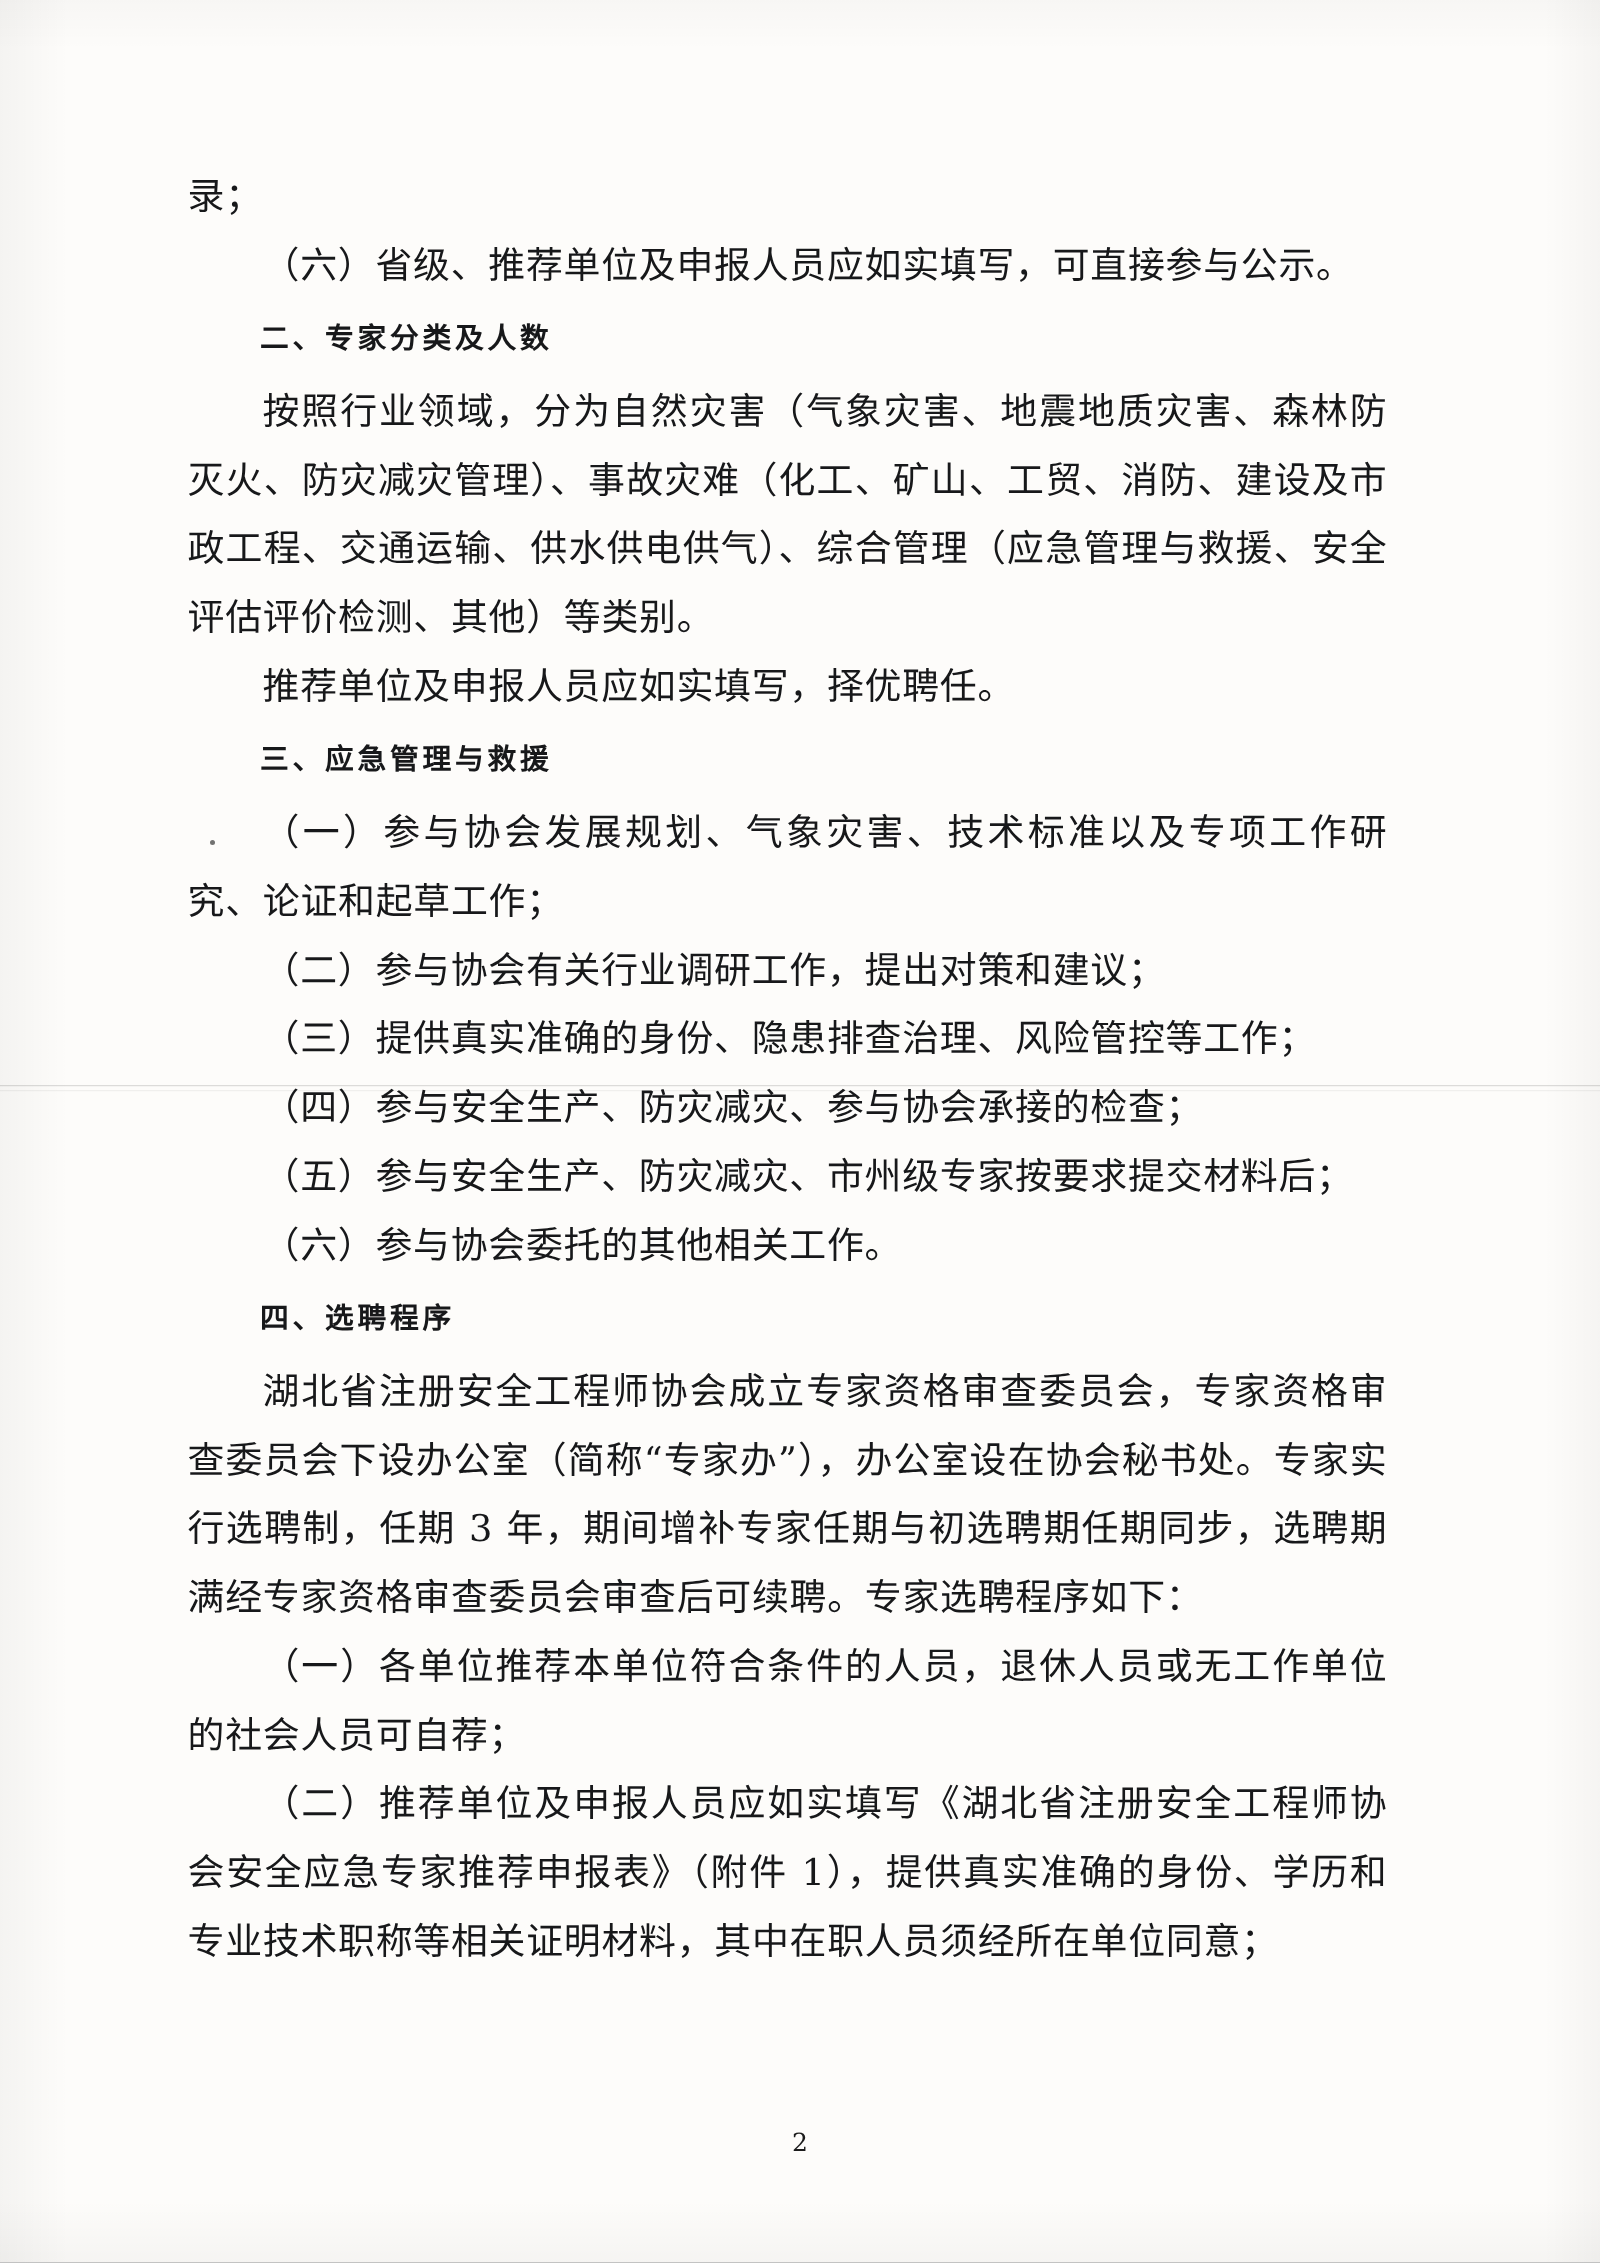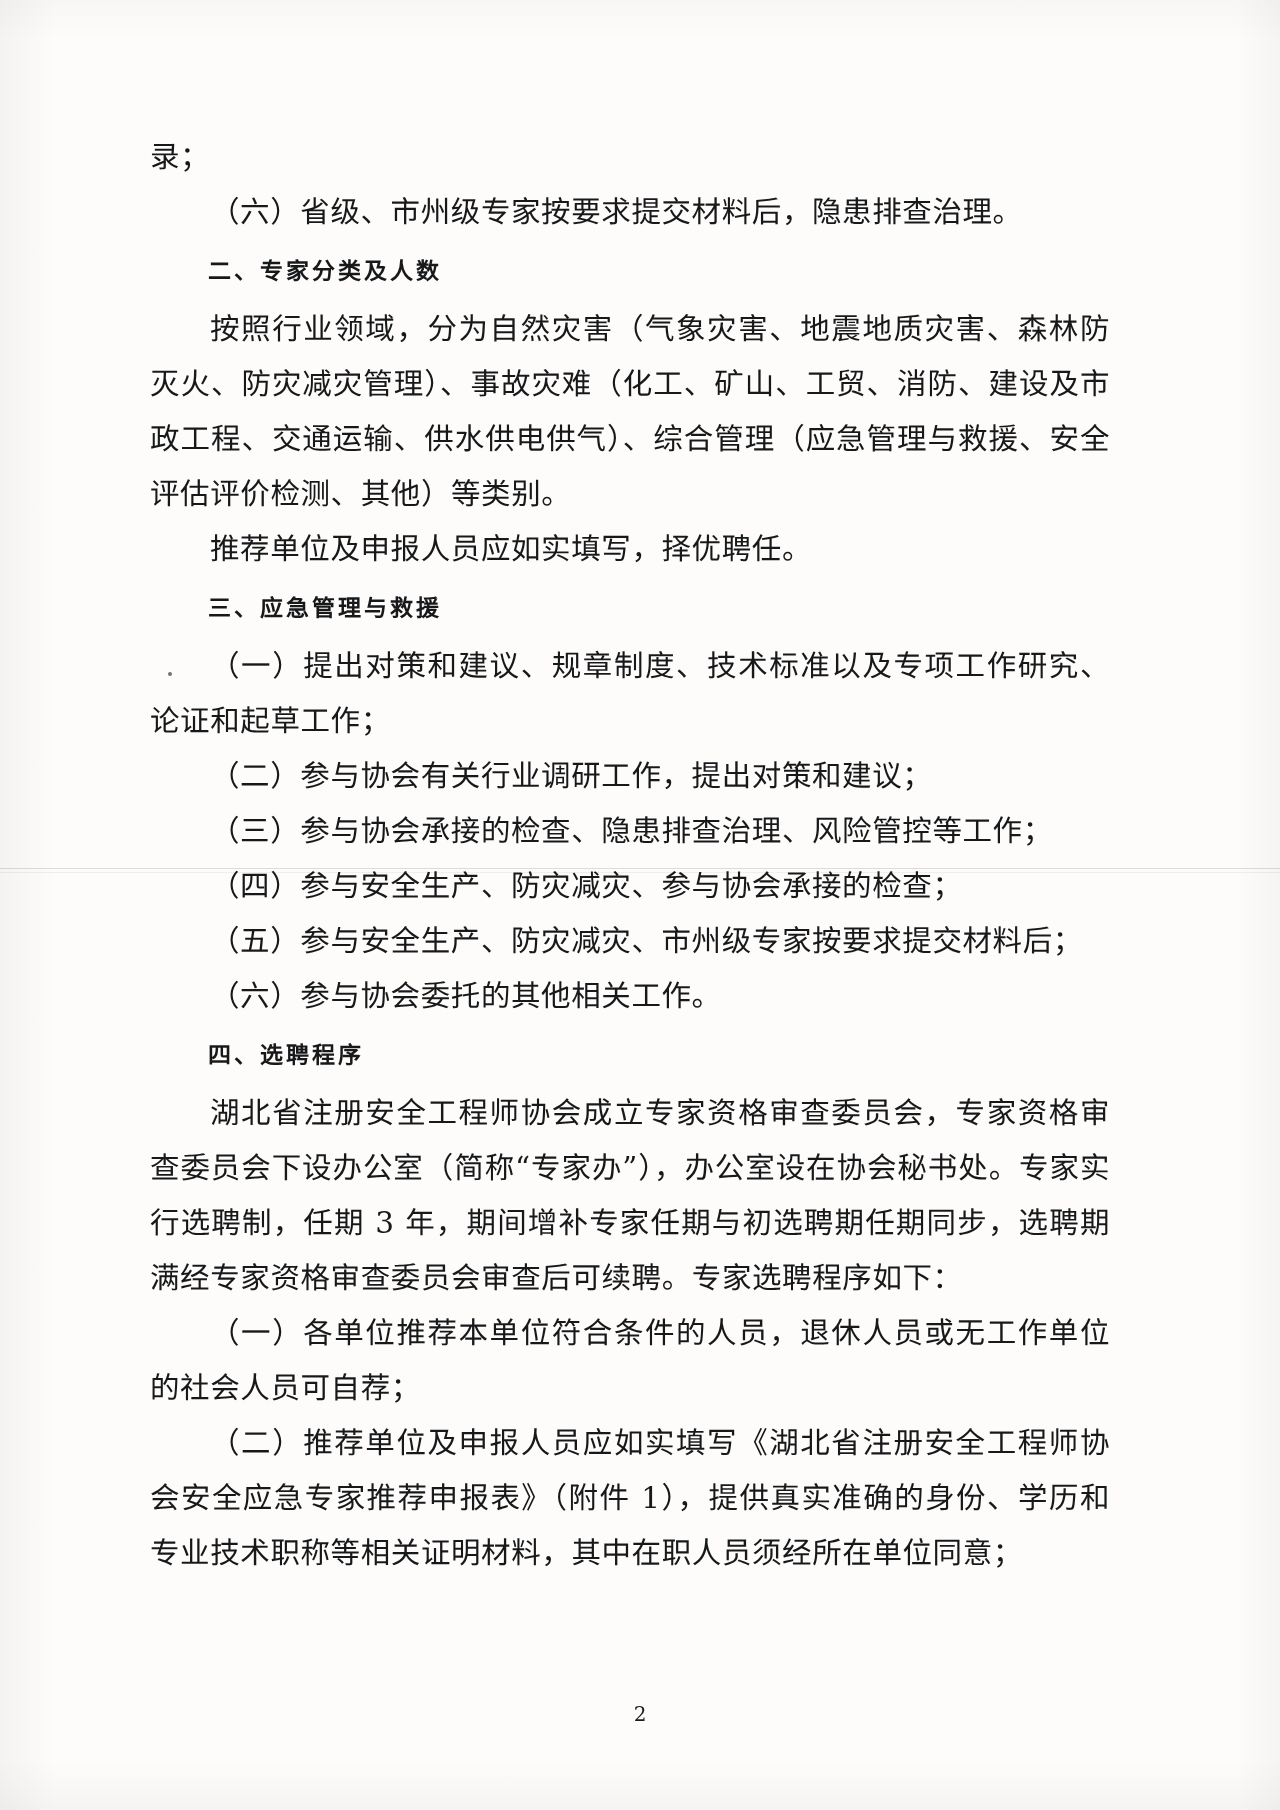--- a/index.html
+++ b/index.html
@@ -91,30 +91,30 @@
 </head>
 <body>
 
 <div class="page">
   <div class="paper-tint"></div>
   <div class="fold-line"></div>
   <div class="fold-line second"></div>
 
   <div class="content">
     <p class="body-line">录；</p>
-    <p class="para indent">（六）省级、市州级专家按要求提交材料后，隐患排查治理。</p>
+    <p class="para indent">（六）省级、推荐单位及申报人员应如实填写，可直接参与公示。</p>
 
     <h2 class="heading">二、专家分类及人数</h2>
     <p class="para indent">按照行业领域，分为自然灾害（气象灾害、地震地质灾害、森林防灭火、防灾减灾管理）、事故灾难（化工、矿山、工贸、消防、建设及市政工程、交通运输、供水供电供气）、综合管理（应急管理与救援、安全评估评价检测、其他）等类别。</p>
     <p class="para indent">推荐单位及申报人员应如实填写，择优聘任。</p>
 
     <h2 class="heading">三、应急管理与救援</h2>
-    <p class="para indent">（一）提出对策和建议、规章制度、技术标准以及专项工作研究、论证和起草工作；</p>
+    <p class="para indent">（一）参与协会发展规划、气象灾害、技术标准以及专项工作研究、论证和起草工作；</p>
     <p class="para indent">（二）参与协会有关行业调研工作，提出对策和建议；</p>
-    <p class="para indent">（三）参与协会承接的检查、隐患排查治理、风险管控等工作；</p>
+    <p class="para indent">（三）提供真实准确的身份、隐患排查治理、风险管控等工作；</p>
     <p class="para indent">（四）参与安全生产、防灾减灾、参与协会承接的检查；</p>
     <p class="para indent">（五）参与安全生产、防灾减灾、市州级专家按要求提交材料后；</p>
     <p class="para indent">（六）参与协会委托的其他相关工作。</p>
 
     <h2 class="heading">四、选聘程序</h2>
     <p class="para indent">湖北省注册安全工程师协会成立专家资格审查委员会，专家资格审查委员会下设办公室（简称“专家办”），办公室设在协会秘书处。专家实行选聘制，任期 3 年，期间增补专家任期与初选聘期任期同步，选聘期满经专家资格审查委员会审查后可续聘。专家选聘程序如下：</p>
     <p class="para indent">（一）各单位推荐本单位符合条件的人员，退休人员或无工作单位的社会人员可自荐；</p>
     <p class="para indent">（二）推荐单位及申报人员应如实填写《湖北省注册安全工程师协会安全应急专家推荐申报表》（附件 1），提供真实准确的身份、学历和专业技术职称等相关证明材料，其中在职人员须经所在单位同意；</p>
   </div>
 

